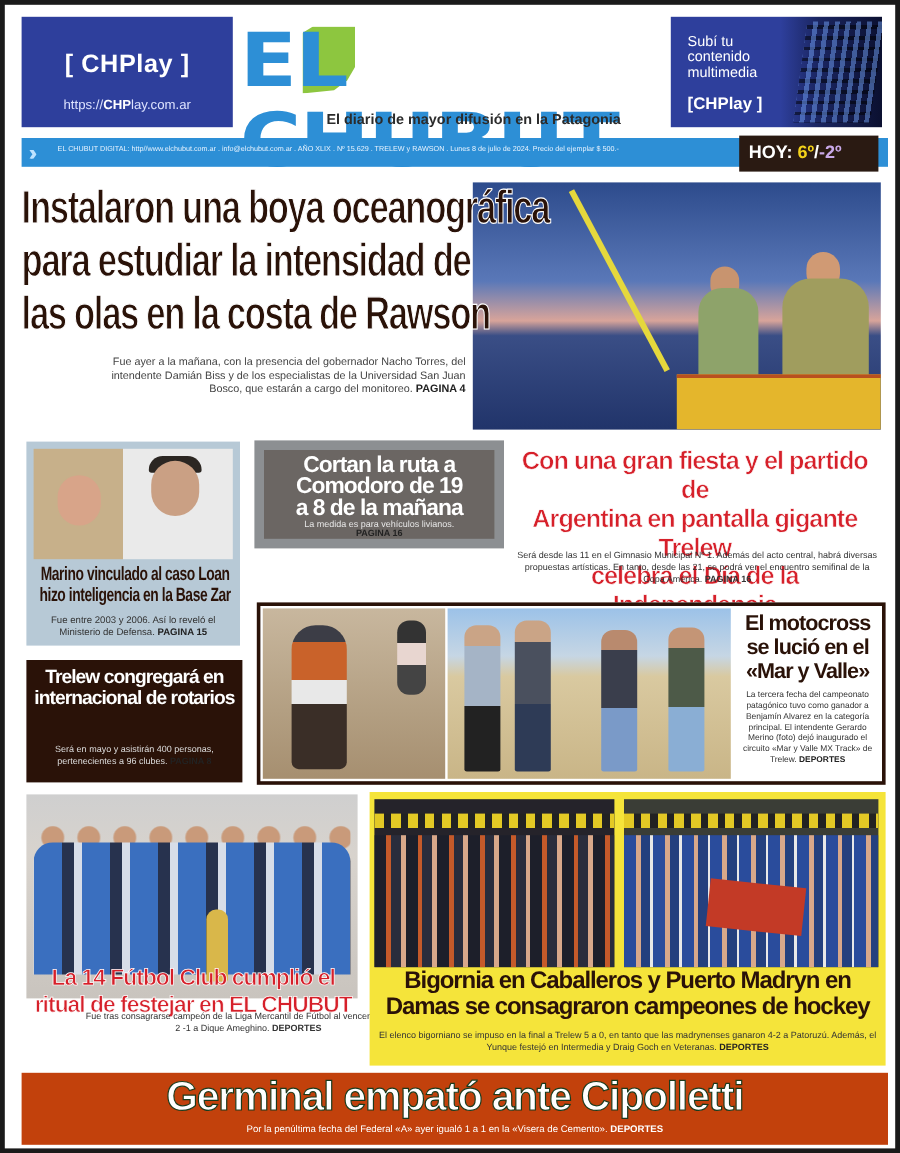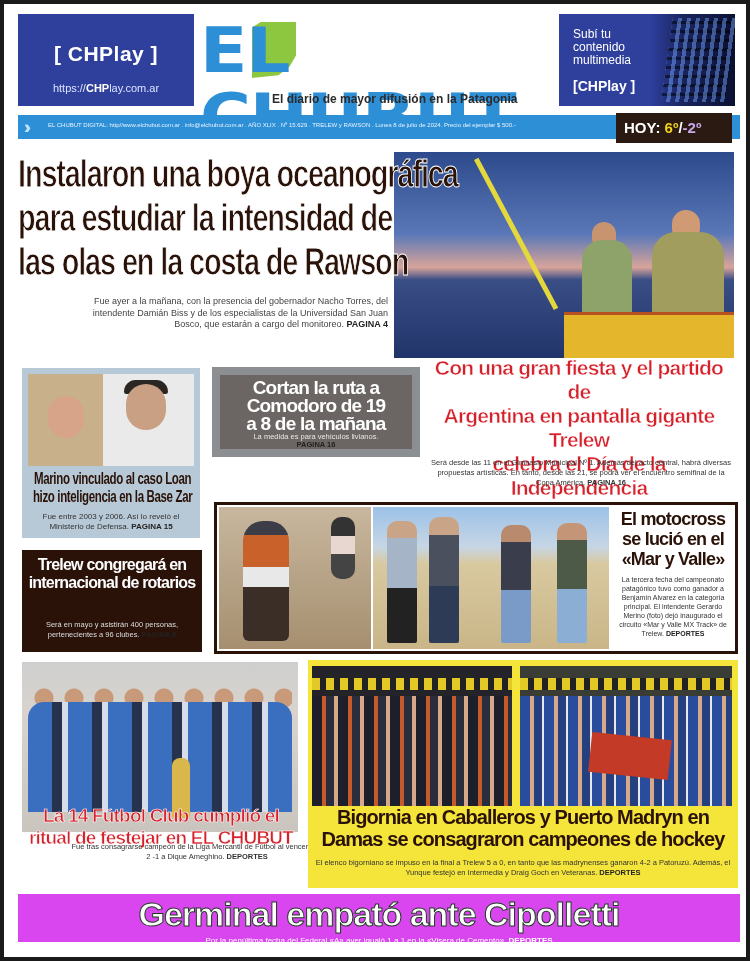--- a/index.html
+++ b/index.html
@@ -73,21 +73,21 @@
   .marino .head { position: absolute; left: 6px; top: 102px; font-size: 16px; line-height: 18px; color: #2a1208; font-weight: bold; letter-spacing: -0.5px; transform: scaleX(0.72); transform-origin: left top; width: 235px; text-align: center; }
   .marino .deck { position: absolute; left: 6px; top: 144px; width: 166px; font-size: 8px; line-height: 10px; color: #333; text-align: center; }
 
   
   .cortan { left: 208px; top: 363px; width: 208px; height: 90px; background: #8c8f92; }
   .cortan .inner { position: absolute; left: 8px; top: 8px; width: 192px; height: 74px; background: #6b6663; }
   .cortan .head { position: absolute; left: 0; top: 4px; width: 192px; text-align: center; color: #fff; font-size: 19px; line-height: 18px; font-weight: bold; letter-spacing: -0.8px; }
   .cortan .deck { position: absolute; left: 0; top: 58px; width: 192px; text-align: center; font-size: 7.5px; line-height: 8px; color: #e6e6e6; }
 
   
-  .indep-head { left: 420px; top: 352px; width: 310px; color: #d6202a; font-size: 21px; line-height: 24px; font-weight: bold; letter-spacing: -0.8px; text-align: center; -webkit-text-stroke: 0.5px #fff; }
+  .indep-head { left: 420px; top: 369px; width: 310px; color: #d6202a; font-size: 21px; line-height: 24px; font-weight: bold; letter-spacing: -0.8px; text-align: center; -webkit-text-stroke: 0.5px #fff; }
   .indep-deck { left: 424px; top: 454px; width: 306px; text-align: center; font-size: 7.5px; line-height: 10px; color: #333; }
 
   
   .trelew { left: 18px; top: 546px; width: 180px; height: 102px; background: #2a1208; }
   .trelew .head { position: absolute; left: 0; top: 6px; width: 180px; text-align: center; color: #fff; font-size: 16px; line-height: 18px; font-weight: bold; letter-spacing: -0.8px; }
   .trelew .deck { position: absolute; left: 0; top: 70px; width: 180px; text-align: center; font-size: 7.5px; line-height: 10px; color: #ddd; }
 
   
   .moto { left: 210px; top: 498px; width: 524px; height: 152px; border: 3px solid #2a1208; background: #fff; }
   .moto .ph1 { position: absolute; left: 2px; top: 2px; width: 152px; height: 142px; background: linear-gradient(180deg, #c8b79e 0%, #b39f82 60%, #a68f70 100%); }
@@ -116,21 +116,21 @@
     background: repeating-linear-gradient(90deg, #e3c925 0 8px, #222 8px 14px); }
   .hockey .crowd1 { position: absolute; left: 0; top: 30px; width: 100%; height: 110px;
     background: repeating-linear-gradient(90deg, #1d1f2a 0 10px, #c55a2a 10px 14px, #2a2d3c 14px 22px, #d8a88a 22px 26px); }
   .hockey .crowd2 { position: absolute; left: 0; top: 30px; width: 100%; height: 110px;
     background: repeating-linear-gradient(90deg, #2a4c9c 0 10px, #d8a88a 10px 14px, #24407e 14px 22px, #e8e8e8 22px 24px); }
   .hockey .banner { position: absolute; left: 70px; top: 70px; width: 80px; height: 40px; background: #c33a26; transform: rotate(6deg); }
   .hockey .head { position: absolute; left: 8px; top: 146px; width: 414px; text-align: center; color: #2a1208; font-size: 20px; line-height: 22px; font-weight: bold; letter-spacing: -0.9px; }
   .hockey .deck { position: absolute; left: 6px; top: 198px; width: 418px; text-align: center; font-size: 7.5px; line-height: 10px; color: #333; }
 
   
-  .germinal { left: 14px; top: 890px; width: 722px; height: 48px; background: #d946ef; }
+  .germinal { left: 14px; top: 890px; width: 722px; height: 60px; background: #c2410c; }
   .germinal .head { position: absolute; left: 0; top: 0; width: 722px; text-align: center; color: #fff; font-size: 34px; line-height: 40px; font-weight: bold; letter-spacing: -1px; -webkit-text-stroke: 1px #1a3a1c; }
   .germinal .deck { position: absolute; left: 0; top: 42px; width: 722px; text-align: center; font-size: 8px; color: #fff; }
   .germinal .deck b { color: #fff; }
 </style>
 </head>
 <body>
 
 <div class="page">
 
   <div class="abs promo-left">

